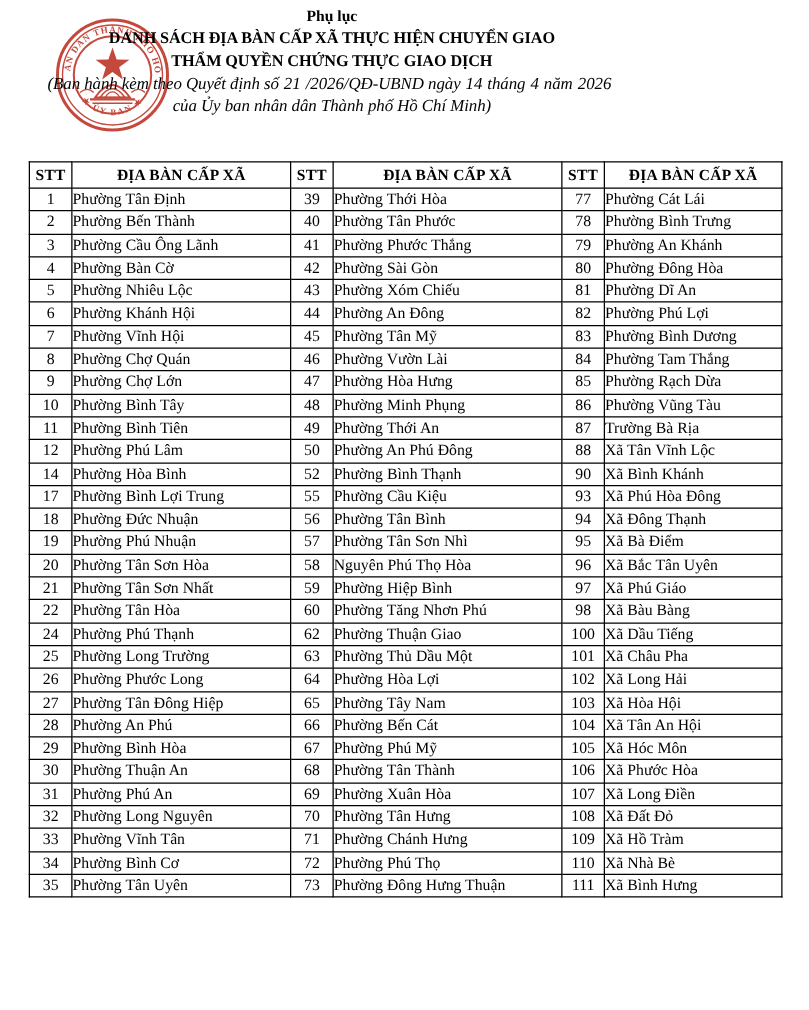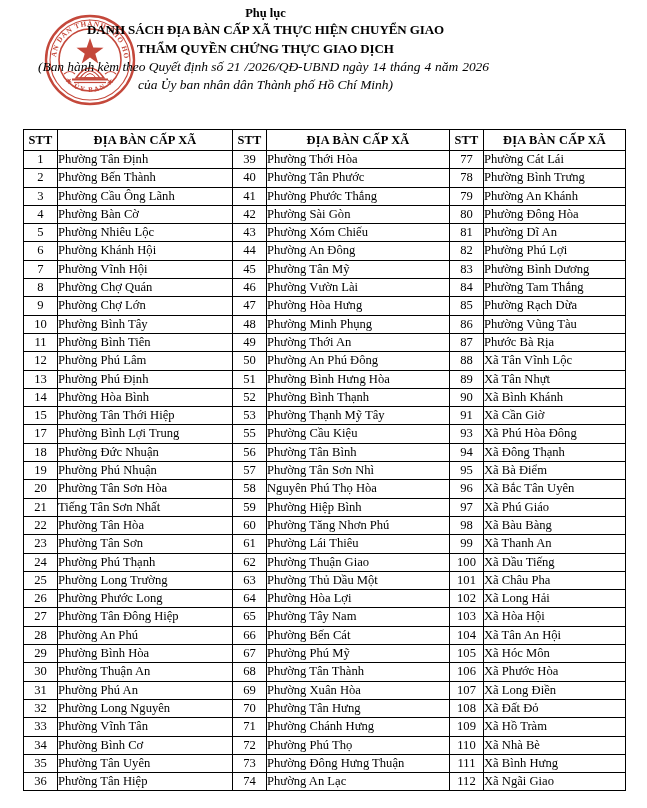--- a/index.html
+++ b/index.html
@@ -240,55 +240,39 @@
           <td class="name">Phường Minh Phụng</td>
           <td class="num">86</td>
           <td class="name">Phường Vũng Tàu</td>
         </tr>
         <tr>
           <td class="num">11</td>
           <td class="name">Phường Bình Tiên</td>
           <td class="num">49</td>
           <td class="name">Phường Thới An</td>
           <td class="num">87</td>
-          <td class="name">Phước Bà Rịa</td>
+          <td class="name">Trường Bà Rịa</td>
         </tr>
         <tr>
           <td class="num">12</td>
           <td class="name">Phường Phú Lâm</td>
           <td class="num">50</td>
           <td class="name">Phường An Phú Đông</td>
           <td class="num">88</td>
           <td class="name">Xã Tân Vĩnh Lộc</td>
         </tr>
         <tr>
-          <td class="num">13</td>
-          <td class="name">Phường Phú Định</td>
-          <td class="num">51</td>
-          <td class="name">Phường Bình Hưng Hòa</td>
-          <td class="num">89</td>
-          <td class="name">Xã Tân Nhựt</td>
-        </tr>
-        <tr>
           <td class="num">14</td>
           <td class="name">Phường Hòa Bình</td>
           <td class="num">52</td>
           <td class="name">Phường Bình Thạnh</td>
           <td class="num">90</td>
           <td class="name">Xã Bình Khánh</td>
         </tr>
         <tr>
-          <td class="num">15</td>
-          <td class="name">Phường Tân Thới Hiệp</td>
-          <td class="num">53</td>
-          <td class="name">Phường Thạnh Mỹ Tây</td>
-          <td class="num">91</td>
-          <td class="name">Xã Cần Giờ</td>
-        </tr>
-        <tr>
           <td class="num">17</td>
           <td class="name">Phường Bình Lợi Trung</td>
           <td class="num">55</td>
           <td class="name">Phường Cầu Kiệu</td>
           <td class="num">93</td>
           <td class="name">Xã Phú Hòa Đông</td>
         </tr>
         <tr>
           <td class="num">18</td>
           <td class="name">Phường Đức Nhuận</td>
@@ -308,43 +292,35 @@
         <tr>
           <td class="num">20</td>
           <td class="name">Phường Tân Sơn Hòa</td>
           <td class="num">58</td>
           <td class="name">Nguyên Phú Thọ Hòa</td>
           <td class="num">96</td>
           <td class="name">Xã Bắc Tân Uyên</td>
         </tr>
         <tr>
           <td class="num">21</td>
-          <td class="name">Tiếng Tân Sơn Nhất</td>
+          <td class="name">Phường Tân Sơn Nhất</td>
           <td class="num">59</td>
           <td class="name">Phường Hiệp Bình</td>
           <td class="num">97</td>
           <td class="name">Xã Phú Giáo</td>
         </tr>
         <tr>
           <td class="num">22</td>
           <td class="name">Phường Tân Hòa</td>
           <td class="num">60</td>
           <td class="name">Phường Tăng Nhơn Phú</td>
           <td class="num">98</td>
           <td class="name">Xã Bàu Bàng</td>
         </tr>
         <tr>
-          <td class="num">23</td>
-          <td class="name">Phường Tân Sơn</td>
-          <td class="num">61</td>
-          <td class="name">Phường Lái Thiêu</td>
-          <td class="num">99</td>
-          <td class="name">Xã Thanh An</td>
-        </tr>
-        <tr>
           <td class="num">24</td>
           <td class="name">Phường Phú Thạnh</td>
           <td class="num">62</td>
           <td class="name">Phường Thuận Giao</td>
           <td class="num">100</td>
           <td class="name">Xã Dầu Tiếng</td>
         </tr>
         <tr>
           <td class="num">25</td>
           <td class="name">Phường Long Trường</td>
@@ -426,23 +402,15 @@
           <td class="name">Xã Nhà Bè</td>
         </tr>
         <tr>
           <td class="num">35</td>
           <td class="name">Phường Tân Uyên</td>
           <td class="num">73</td>
           <td class="name">Phường Đông Hưng Thuận</td>
           <td class="num">111</td>
           <td class="name">Xã Bình Hưng</td>
         </tr>
-        <tr>
-          <td class="num">36</td>
-          <td class="name">Phường Tân Hiệp</td>
-          <td class="num">74</td>
-          <td class="name">Phường An Lạc</td>
-          <td class="num">112</td>
-          <td class="name">Xã Ngãi Giao</td>
-        </tr>
       </tbody>
   </table>
 </div>
 
 </body></html>

